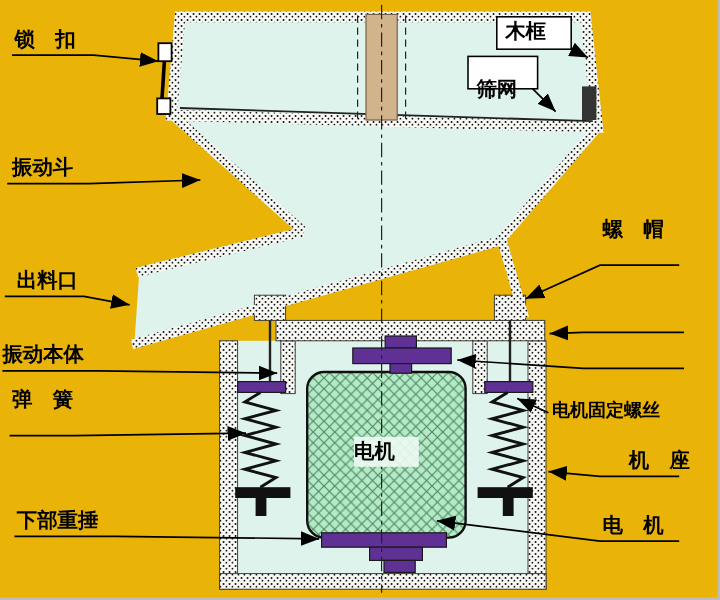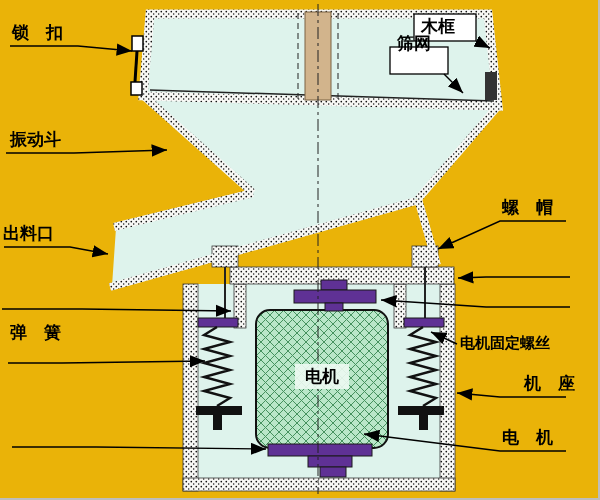--- a/index.html
+++ b/index.html
@@ -3,21 +3,21 @@
 <meta charset="utf-8">
 <style>
   html,body{margin:0;padding:0;background:#fff;}
   .canvas{position:relative;width:600px;height:500px;background:#eab308;overflow:hidden;
           font-family:"Liberation Sans",sans-serif;}
   .edge-r{position:absolute;right:0;top:0;bottom:0;width:2px;background:#bdbdbd;}
   .edge-b{position:absolute;left:0;right:0;bottom:0;height:2px;background:#bdbdbd;}
   svg{position:absolute;left:0;top:0;}
   .lbl{position:absolute;font-weight:bold;font-size:17px;color:#000;white-space:pre;line-height:1.1;}
   .lbl.small{font-size:15px;}
-  .motor-lbl{position:absolute;left:295px;top:364px;width:54px;text-align:center;font-weight:bold;
+  .motor-lbl{position:absolute;left:295px;top:364px;width:54px;font-weight:bold;
              font-size:17px;color:#000;background:rgba(236,250,241,.92);padding:1px 0;}
   
   .c-int{fill:var(--interior,#def3ec);}
   .c-post{fill:var(--post,#d2b48c);stroke:#7a6242;stroke-width:1;}
   .c-weight{fill:var(--weight,#5f3195);stroke:#1a1a1a;stroke-width:1;}
   .c-motorfill{fill:var(--motor_fill,#b9e7c9);}
   .c-motorhatch{stroke:var(--motor_hatch,#45925f);stroke-width:1;}
   .wall{fill:none;stroke:url(#stip);stroke-width:8;}
   .wall9{fill:none;stroke:url(#stip);stroke-width:9;}
   .band{fill:url(#stip);stroke:#3a3a3a;stroke-width:0.8;}
@@ -143,25 +143,27 @@
       <path class="ln" d="M570,277 H486 L458,278"></path>
       <path class="ln" d="M570,307 H486 L381,300"></path>
       <path class="ln" d="M457,344 L431,332"></path>
       <path class="ln" d="M566,397 H500 L457,393"></path>
       <path class="ln" d="M566,451 H500 L364,434"></path>
     </g>
   </svg>
 
   <div class="lbl" style="left:12px;top:24px">锁　扣</div>
   <div class="lbl" style="left:421px;top:18px">木框</div>
-  <div class="lbl" style="left:397px;top:35px">筛网</div>
+  <div class="lbl" style="left:397px;top:66px">筛网</div>
   <div class="lbl" style="left:10px;top:131px">振动斗</div>
-  <div class="lbl" style="left:3px;top:225px">出料口</div>
+  <div class="lbl" style="left:14px;top:225px">出料口</div>
+  <div class="lbl" style="left:2px;top:287px">振动本体</div>
   <div class="lbl" style="left:10px;top:324px">弹　簧</div>
-  <div class="lbl" style="left:502px;top:199px">螺　帽</div>
+  <div class="lbl" style="left:14px;top:425px">下部重捶</div>
+  <div class="lbl" style="left:502px;top:183px">螺　帽</div>
   <div class="lbl small" style="left:460px;top:335px">电机固定螺丝</div>
   <div class="lbl" style="left:524px;top:375px">机　座</div>
   <div class="lbl" style="left:502px;top:429px">电　机</div>
   <div class="motor-lbl">电机</div>
 
   <div class="edge-r"></div>
   <div class="edge-b"></div>
 </div>
 
 </body></html>

